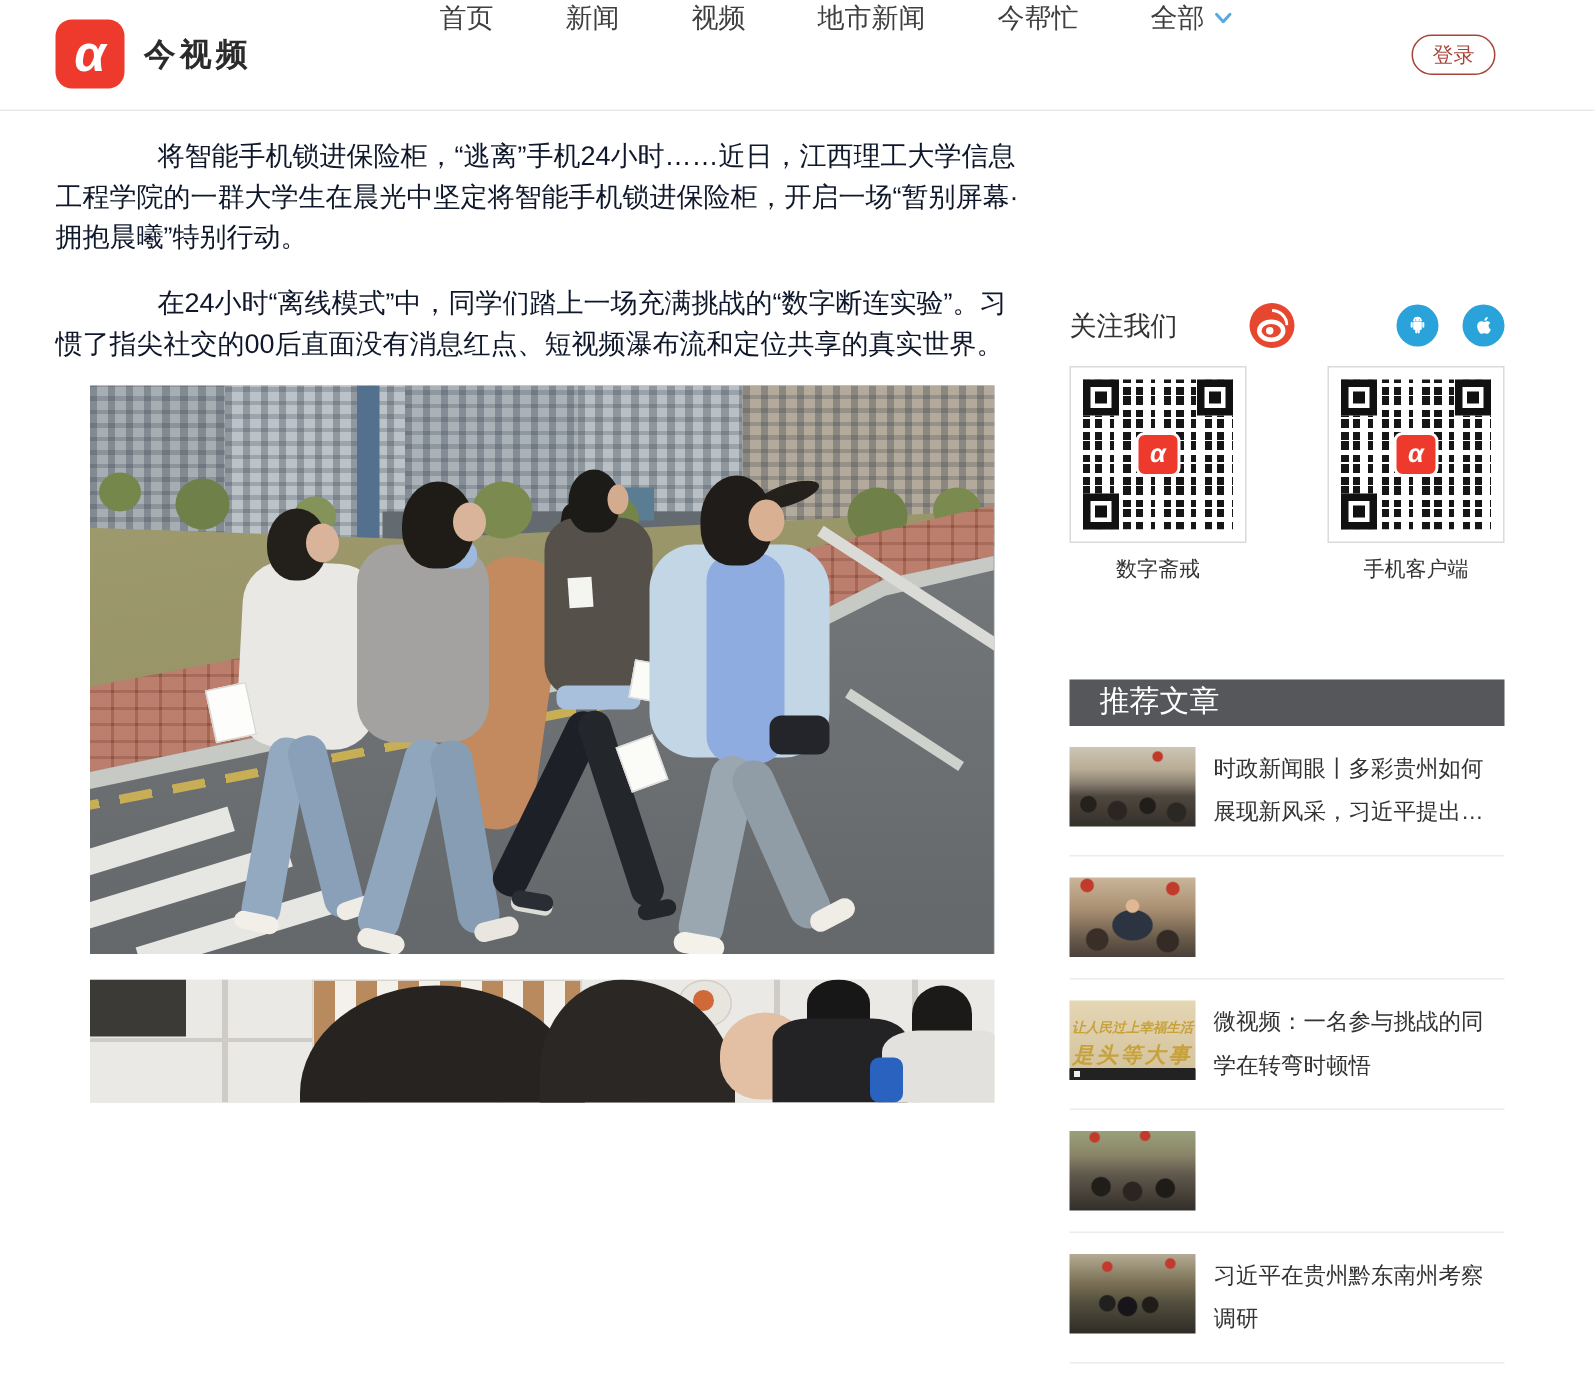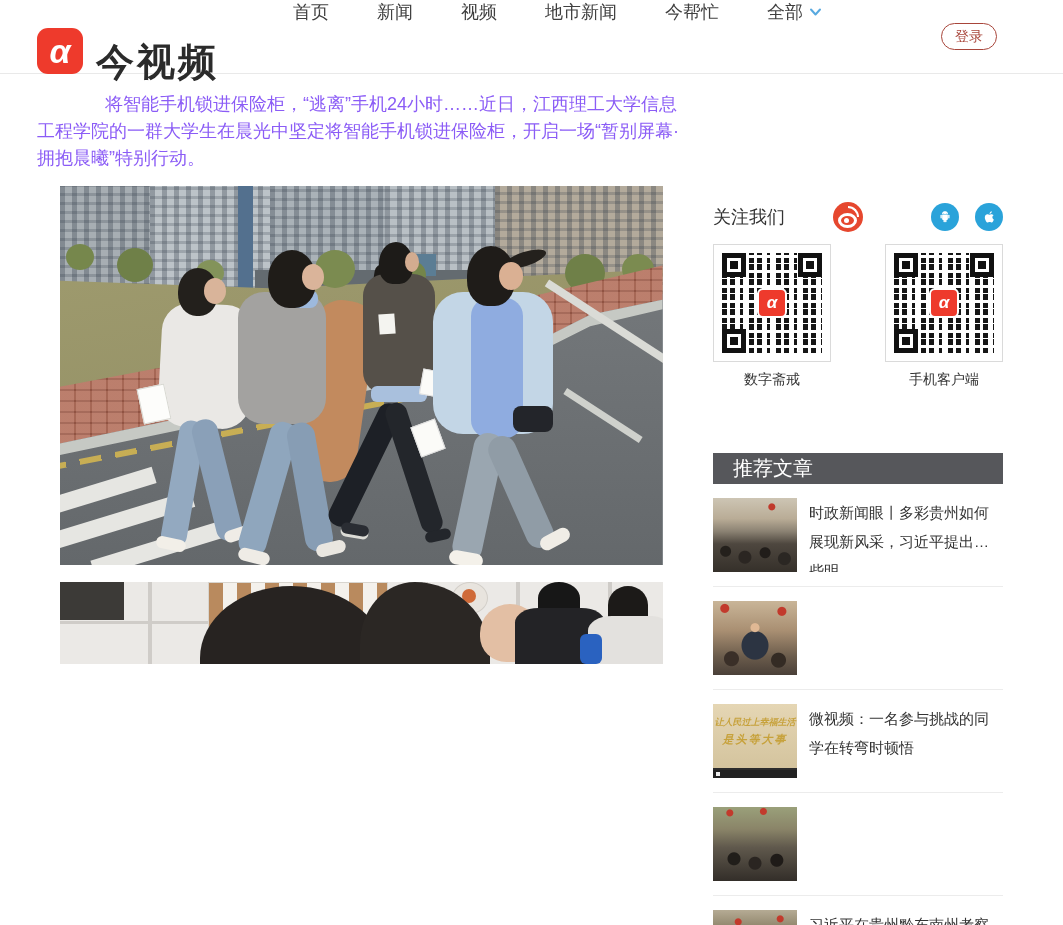--- a/index.html
+++ b/index.html
@@ -5,32 +5,32 @@
   html,body{margin:0;padding:0;}
   body{
     width:1063px;height:925px;overflow:hidden;background:#fff;
     font-family:"Liberation Sans","DejaVu Sans",sans-serif;color:#333;
   }
   
   .hdr{position:relative;height:73px;background:#fff;border-bottom:1px solid #e9e9e9;}
   .logo{position:absolute;left:37px;top:13px;display:flex;align-items:center;cursor:pointer;}
   .logo-icon{width:46px;height:46px;background:#ee3a2c;border-radius:11px;color:#fff;
     font-size:34px;font-weight:bold;font-style:italic;display:flex;align-items:center;justify-content:center;line-height:1;}
-  .logo-text{font-size:38px;font-weight:bold;color:#2b2b2b;margin-left:13px;letter-spacing:3px;margin-top:24px;}
+  .logo-text{font-size:21px;font-weight:bold;color:#2b2b2b;margin-left:13px;letter-spacing:3px;}
   .nav{position:absolute;left:293px;top:0;height:73px;display:flex;align-items:flex-start;gap:48px;}
   .nav a{font-size:18px;color:#3f3f3f;text-decoration:none;white-space:nowrap;cursor:pointer;}
   .nav .all{display:flex;align-items:center;gap:6px;}
   .login{position:absolute;right:66px;top:23px;width:56px;height:27px;border-radius:14px;
     border:1px solid #a8453a;color:#a8453a;background:#fff;font-size:14px;line-height:25px;text-align:center;cursor:pointer;padding:0;}
   
   .main{position:relative;padding:0 0 0 37px;}
   .art{width:648px;}
   .art h1{font-size:26px;font-weight:400;color:#3c3c3c;margin:42px 0 0;line-height:36px;}
   .meta{margin-top:14px;font-size:12px;color:#9b9b9b;display:flex;gap:14px;}
-  .art p{font-size:18px;line-height:27px;color:#8b5cf6;margin:17px 0 0;text-indent:68px;}
+  .art p{font-size:18px;line-height:27px;color:#0f172a;margin:17px 0 0;text-indent:68px;}
   
   .ph1{position:relative;width:603px;height:379px;margin:14px auto 0;overflow:hidden;background:#9aa0a4;}
   .ph1 *{position:absolute;}
   .bld{top:0;background-image:
     repeating-linear-gradient(90deg,rgba(45,55,68,.30) 0 5px,transparent 5px 12px),
     repeating-linear-gradient(0deg,rgba(45,55,68,.22) 0 3px,transparent 3px 9px);}
   .b1{left:0;width:90px;height:100px;background-color:#a7aeb3;}
   .b2{left:90px;width:120px;height:112px;background-color:#bcc3c8;}
   .b3{left:210px;width:115px;height:105px;background-color:#aab2b8;}
   .b4{left:325px;width:110px;height:96px;background-color:#b9c0c5;}
@@ -144,42 +144,42 @@
   .fd{position:absolute;width:14px;height:14px;border:5px solid #111;background:#fff;}
   .fd::after{content:"";position:absolute;left:3px;top:3px;width:8px;height:8px;background:#111;}
   .fd1{left:8px;top:8px;} .fd2{right:8px;top:8px;} .fd3{left:8px;bottom:8px;}
   .qr-badge{position:absolute;left:50%;top:50%;width:26px;height:26px;margin:-15px 0 0 -15px;background:#ee3a2c;
     border:2px solid #fff;border-radius:6px;color:#fff;font-size:17px;font-weight:bold;font-style:italic;
     display:flex;align-items:center;justify-content:center;}
   .qr-cap{margin-top:9px;text-align:center;font-size:14px;color:#333;}
   .rec{margin-top:64px;}
   .rec-head{height:31px;line-height:31px;background:#56575b;color:#fff;font-size:20px;padding-left:20px;}
   .rec-item{display:flex;padding:14px 0;border-bottom:1px solid #ececec;cursor:pointer;}
-  .thumb{width:84px;height:74px;flex:none;position:relative;overflow:hidden;}
+  .thumb{width:84px;height:53px;flex:none;position:relative;overflow:hidden;}
   .rec-title{margin-left:12px;font-size:15px;line-height:29px;color:#333;width:194px;
     display:-webkit-box;-webkit-line-clamp:2;-webkit-box-orient:vertical;overflow:hidden;}
   .t1{background-image:
     radial-gradient(circle at 15% 72%,#24201c 5px,transparent 6px),
     radial-gradient(circle at 38% 80%,#2b2622 6px,transparent 7px),
     radial-gradient(circle at 62% 74%,#211d1a 5px,transparent 6px),
     radial-gradient(circle at 85% 82%,#2b2723 6px,transparent 7px),
     radial-gradient(circle at 70% 12%,#c03a2c 3px,transparent 4px),
     linear-gradient(180deg,#cdc5b4 0%,#b9ac96 28%,#8b8273 45%,#4e473f 62%,#35302a 100%);}
   .t2{background-image:
     radial-gradient(circle at 50% 36%,#e0b894 4px,transparent 5px),
     radial-gradient(ellipse at 50% 60%,#2c3442 13px,transparent 14px),
     radial-gradient(circle at 14% 10%,#c23a2c 4px,transparent 5px),
     radial-gradient(circle at 82% 14%,#c23a2c 4px,transparent 5px),
     radial-gradient(circle at 22% 78%,#3a2f28 7px,transparent 8px),
     radial-gradient(circle at 78% 80%,#342b24 7px,transparent 8px),
     linear-gradient(180deg,#c9b598 0%,#a98f72 40%,#6b5c4c 75%,#4a4038 100%);}
   .t3{background:linear-gradient(180deg,#e5d6b4 0%,#d4c49e 86%,#2c2c2c 86%);}
   .t3 .cal{position:absolute;left:0;width:100%;text-align:center;color:#c7a23c;font-weight:bold;font-style:italic;}
   .t3 .l1{top:12px;font-size:9px;letter-spacing:0;}
-  .t3 .l2{top:28px;font-size:11px;letter-spacing:2px;}
+  .t3 .l2{top:28px;font-size:14px;letter-spacing:2px;}
   .t3 .bar{position:absolute;bottom:0;left:0;width:100%;height:8px;background:#222;}
   .t3 .bar::after{content:"";position:absolute;left:3px;top:2px;width:4px;height:4px;background:#eee;}
   .t4{background-image:
     radial-gradient(circle at 20% 8%,#c23a2c 3px,transparent 4px),
     radial-gradient(circle at 60% 6%,#c23a2c 3px,transparent 4px),
     radial-gradient(circle at 25% 70%,#211e1a 6px,transparent 7px),
     radial-gradient(circle at 50% 76%,#2a2521 6px,transparent 7px),
     radial-gradient(circle at 76% 72%,#1f1b18 6px,transparent 7px),
     linear-gradient(180deg,#9aa07a 0%,#8a8468 30%,#5f584c 55%,#332e29 100%);}
   .t5{background-image:
@@ -211,20 +211,21 @@
         <path d="M2 2.5 L6.5 7.5 L11 2.5" fill="none" stroke="#58a9e0" stroke-width="2" stroke-linecap="round" stroke-linejoin="round"></path>
       </svg>
     </a>
   </nav>
   <button class="login">登录</button>
 </header>
 
 <div class="main">
   <div class="art">
     <p>将智能手机锁进保险柜，“逃离”手机24小时……近日，江西理工大学信息工程学院的一群大学生在晨光中坚定将智能手机锁进保险柜，开启一场“暂别屏幕·拥抱晨曦”特别行动。</p>
+    <p>在24小时“离线模式”中，同学们踏上一场充满挑战的“数字断连实验”。习惯了指尖社交的00后直面没有消息红点、短视频瀑布流和定位共享的真实世界。</p>
 
     <div class="ph1">
       <div class="bld b1"></div>
       <div class="bld b2"></div>
       <div class="bld b3"></div>
       <div class="bld b4"></div>
       <div class="bld b5"></div>
       <div class="store"></div>
       <div class="container-blu"></div>
       <div class="pole"></div>

